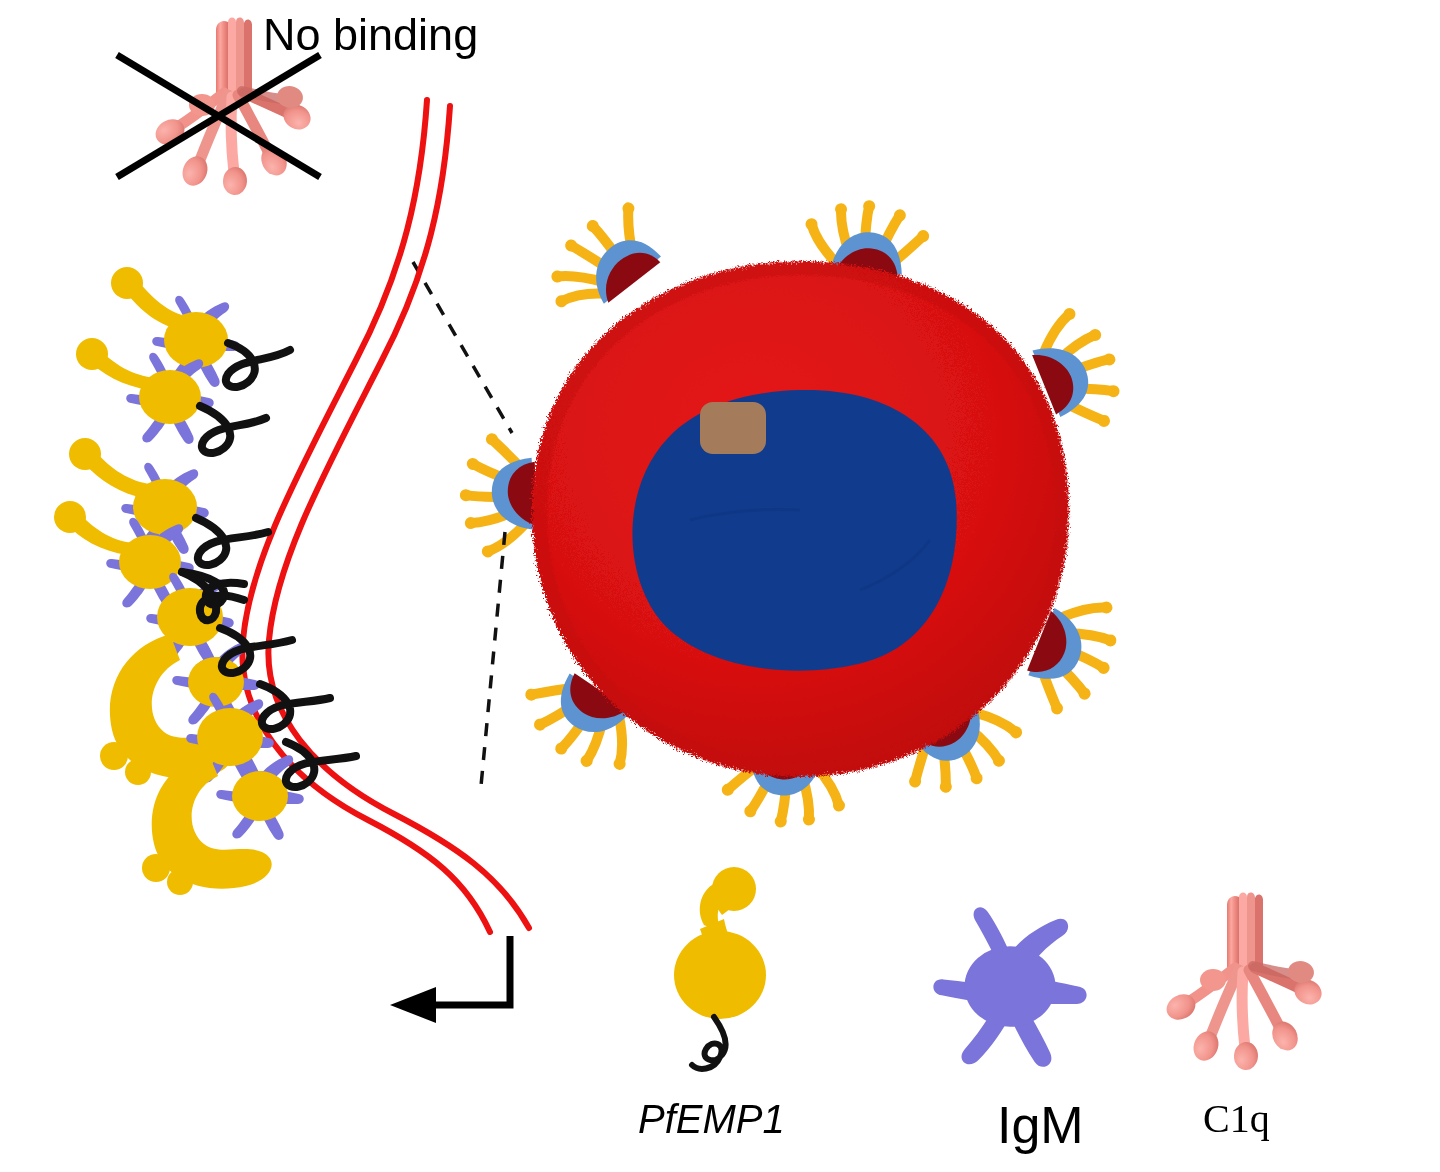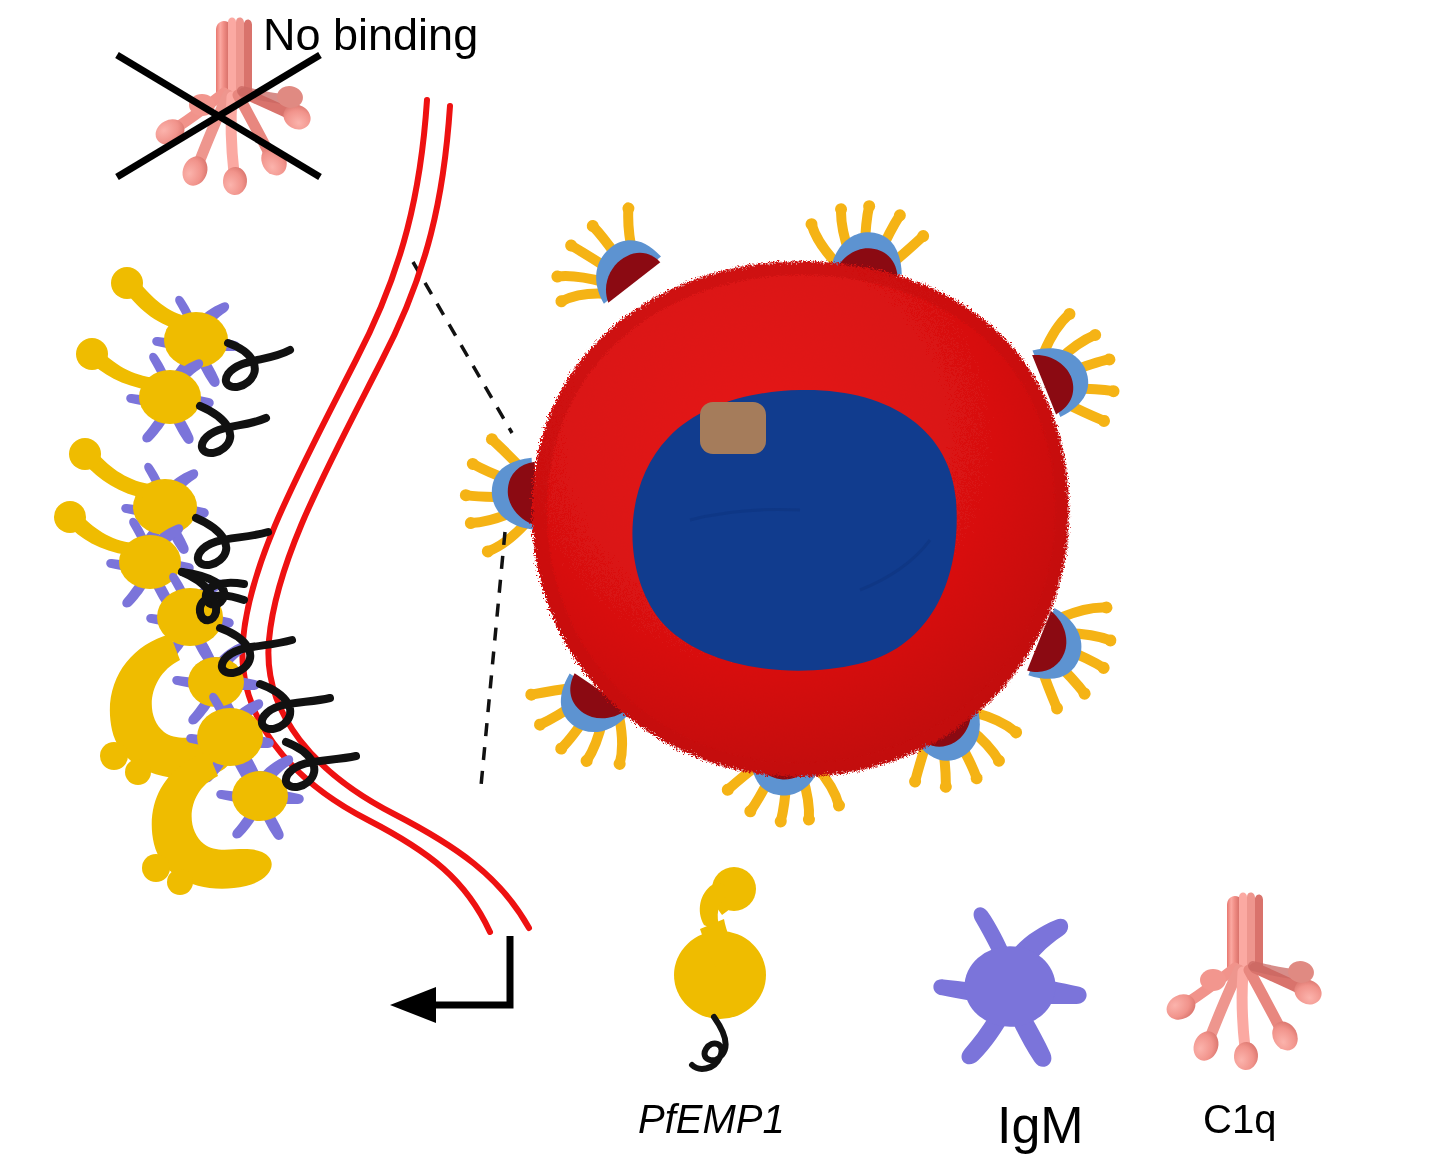--- a/index.html
+++ b/index.html
@@ -4,21 +4,21 @@
 <style>
   html,body{margin:0;padding:0;background:#ffffff;}
   body{width:1440px;height:1172px;font-family:"Liberation Sans",sans-serif;overflow:hidden;}
   #stage{position:relative;width:1336px;height:1172px;background:#ffffff;}
   #stage svg.layer{position:absolute;left:0;top:0;width:1440px;height:1172px;}
   .lbl{position:absolute;color:#000;font-family:"Liberation Sans",sans-serif;white-space:nowrap;line-height:1;}
   #no-binding-label{left:263px;top:12px;font-size:45px;}
   #rbc-membrane-label{left:86px;top:983px;font-size:41px;}
   #legend-pfemp1-label{left:638px;top:1099px;font-size:40px;font-style:italic;}
   #legend-igm-label{left:952px;top:1099px;font-size:52px;margin-left:45px;}
-  #legend-c1q-label{left:1203px;top:1099px;font-size:40px;}
+  #legend-c1q-label{left:1203px;top:1099px;font-size:40px;font-family:Liberation Serif, serif;}
 </style>
 </head>
 <body>
 
 <div id="stage">
 
   <svg class="layer" viewBox="0 0 1440 1172">
     <defs>
 
       <filter id="fuzz" x="-12%" y="-12%" width="124%" height="124%">

